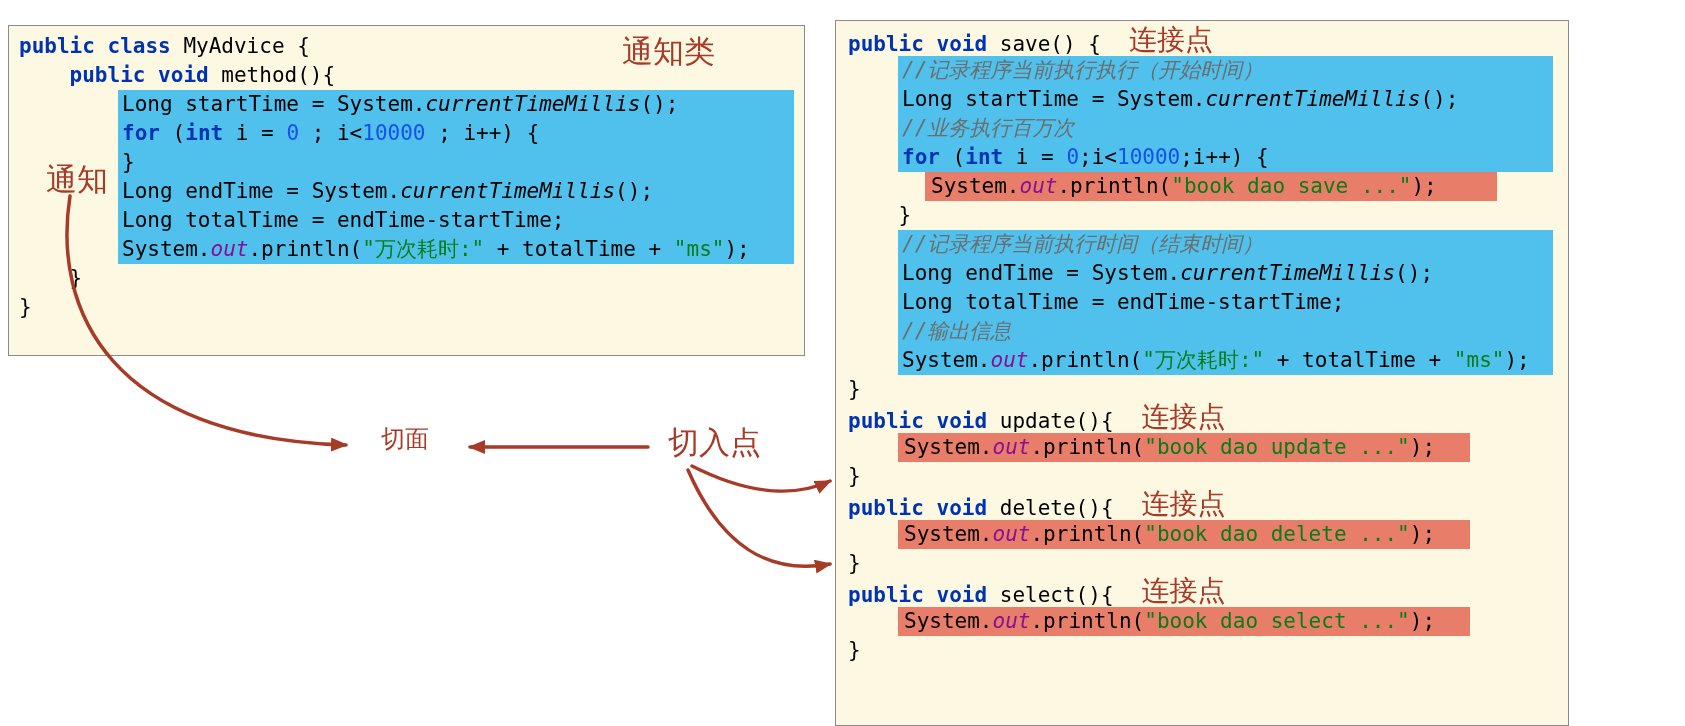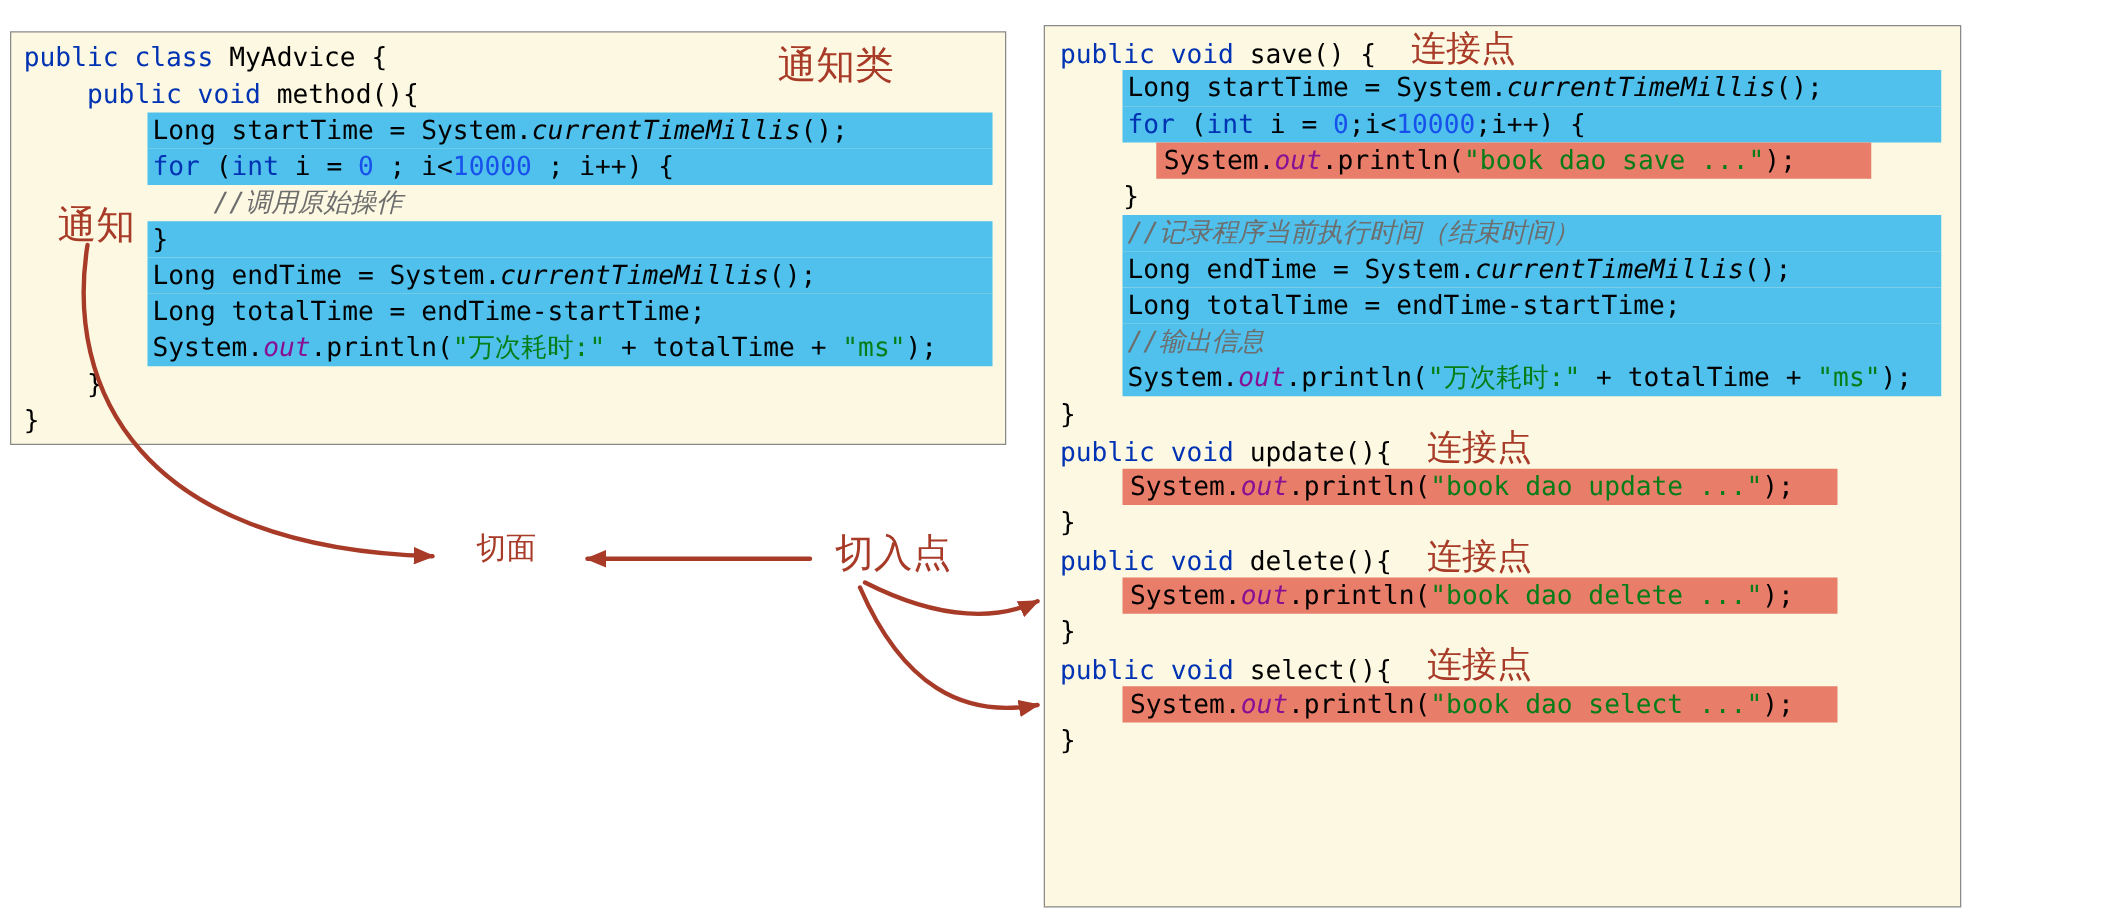--- a/index.html
+++ b/index.html
@@ -21,21 +21,21 @@
   .code-line{
     white-space:pre;height:29px;line-height:29px;font-size:21px;color:#000;
     box-sizing:border-box;
   }
   
   #left-code .hl-blue{background:var(--hl-blue,#4FC1EC);margin-left:99px;width:676px;padding-left:4px;}
   #right-code .hl-blue{background:var(--hl-blue,#4FC1EC);margin-left:50px;width:calc(100% - 50px);padding-left:4px;}
   #right-code .hl-red{background:var(--hl-red,#E87E6A);margin-left:50px;width:572px;padding-left:6px;}
   #right-code .hl-redd{background:var(--hl-red,#E87E6A);margin-left:77px;width:572px;padding-left:6px;}
   
-  .tok-k{color:var(--keyword,#0033B3);font-weight:normal;}
+  .tok-k{color:var(--keyword,#0033B3);font-weight:bold;}
   .tok-p{color:#000000;}
   .tok-n{color:var(--number,#1750EB);}
   .tok-s{color:var(--string,#067D17);}
   .tok-c{color:var(--comment,#6d6d6d);font-style:italic;}
   .tok-f{color:var(--field,#871094);font-style:italic;}
   .tok-i{font-style:italic;}
   
   .big-label{
     position:absolute;color:var(--label-red,#A83A28);
     font-family:"Liberation Serif",serif;line-height:1;white-space:nowrap;
@@ -56,34 +56,35 @@
 </style>
 </head>
 <body>
 
 <div class="code-panel" id="left-panel">
   <div class="code" id="left-code">
       <div class="code-line"><span class="tok-k">public</span><span class="tok-p"> </span><span class="tok-k">class</span><span class="tok-p"> MyAdvice {</span></div>
       <div class="code-line"><span class="tok-p">    </span><span class="tok-k">public</span><span class="tok-p"> </span><span class="tok-k">void</span><span class="tok-p"> method(){</span></div>
       <div class="code-line hl-blue"><span class="tok-p">Long startTime = System.</span><span class="tok-i">currentTimeMillis</span><span class="tok-p">();</span></div>
       <div class="code-line hl-blue"><span class="tok-k">for</span><span class="tok-p"> (</span><span class="tok-k">int</span><span class="tok-p"> i = </span><span class="tok-n">0</span><span class="tok-p"> ; i&lt;</span><span class="tok-n">10000</span><span class="tok-p"> ; i++) {</span></div>
-      <div class="code-line"><span class="tok-c">            //调用原始操作</span></div>
       <div class="code-line hl-blue"><span class="tok-p">}</span></div>
       <div class="code-line hl-blue"><span class="tok-p">Long endTime = System.</span><span class="tok-i">currentTimeMillis</span><span class="tok-p">();</span></div>
       <div class="code-line hl-blue"><span class="tok-p">Long totalTime = endTime-startTime;</span></div>
       <div class="code-line hl-blue"><span class="tok-p">System.</span><span class="tok-f">out</span><span class="tok-p">.println(</span><span class="tok-s">"万次耗时:"</span><span class="tok-p"> + totalTime + </span><span class="tok-s">"ms"</span><span class="tok-p">);</span></div>
       <div class="code-line"><span class="tok-p">    }</span></div>
       <div class="code-line"><span class="tok-p">}</span></div>
     </div>
 </div>
 
 <div class="code-panel" id="right-panel">
   <div class="code" id="right-code">
       <div class="code-line"><span class="tok-k">public</span><span class="tok-p"> </span><span class="tok-k">void</span><span class="tok-p"> save() {</span><span class="jp-label">连接点</span></div>
+      <div class="code-line hl-blue"><span class="tok-c">//记录程序当前执行执行（开始时间）</span></div>
       <div class="code-line hl-blue"><span class="tok-p">Long startTime = System.</span><span class="tok-i">currentTimeMillis</span><span class="tok-p">();</span></div>
+      <div class="code-line hl-blue"><span class="tok-c">//业务执行百万次</span></div>
       <div class="code-line hl-blue"><span class="tok-k">for</span><span class="tok-p"> (</span><span class="tok-k">int</span><span class="tok-p"> i = </span><span class="tok-n">0</span><span class="tok-p">;i&lt;</span><span class="tok-n">10000</span><span class="tok-p">;i++) {</span></div>
       <div class="code-line hl-redd"><span class="tok-p">System.</span><span class="tok-f">out</span><span class="tok-p">.println(</span><span class="tok-s">"book dao save ..."</span><span class="tok-p">);</span></div>
       <div class="code-line"><span class="tok-p">    }</span></div>
       <div class="code-line hl-blue"><span class="tok-c">//记录程序当前执行时间（结束时间）</span></div>
       <div class="code-line hl-blue"><span class="tok-p">Long endTime = System.</span><span class="tok-i">currentTimeMillis</span><span class="tok-p">();</span></div>
       <div class="code-line hl-blue"><span class="tok-p">Long totalTime = endTime-startTime;</span></div>
       <div class="code-line hl-blue"><span class="tok-c">//输出信息</span></div>
       <div class="code-line hl-blue"><span class="tok-p">System.</span><span class="tok-f">out</span><span class="tok-p">.println(</span><span class="tok-s">"万次耗时:"</span><span class="tok-p"> + totalTime + </span><span class="tok-s">"ms"</span><span class="tok-p">);</span></div>
       <div class="code-line"><span class="tok-p">}</span></div>
       <div class="code-line"><span class="tok-k">public</span><span class="tok-p"> </span><span class="tok-k">void</span><span class="tok-p"> update(){</span><span class="jp-label">连接点</span></div>

